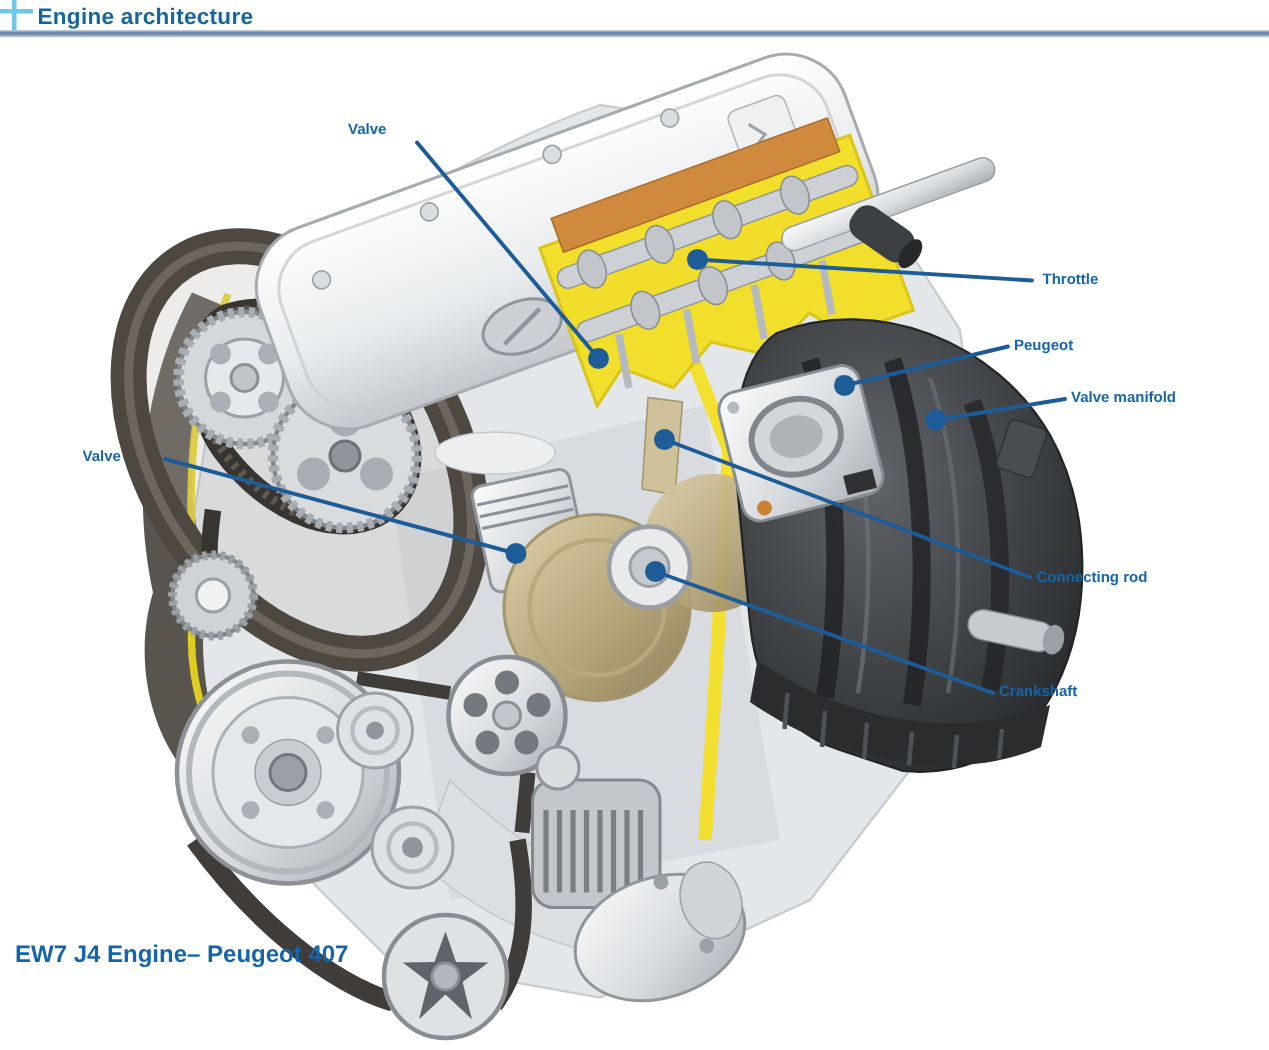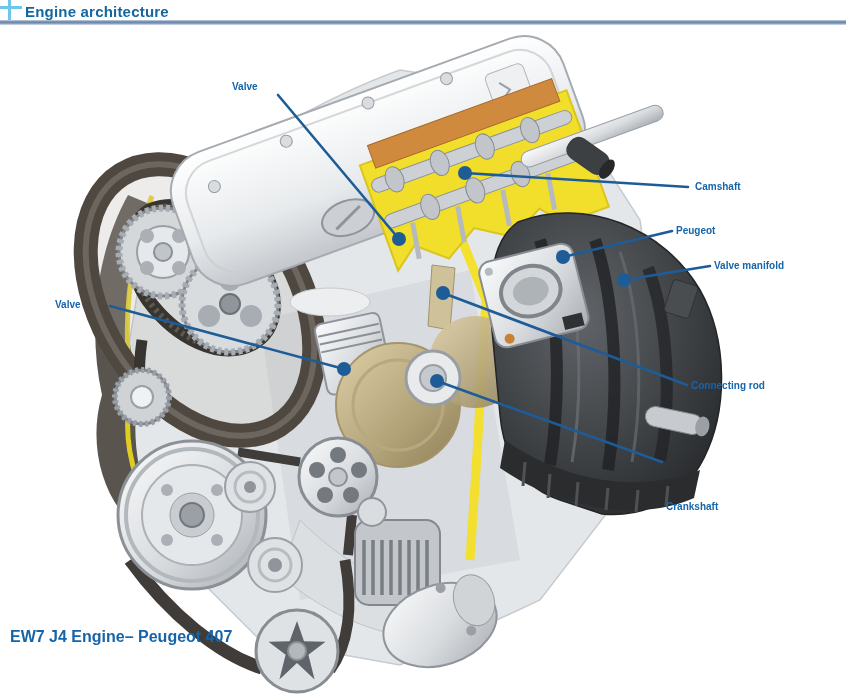--- a/index.html
+++ b/index.html
@@ -15,21 +15,21 @@
   
   .art{position:absolute;left:0;top:0;width:846px;height:700px;}
   
   .lbl{position:absolute;font-size:10px;font-weight:bold;color:#1565ab;white-space:nowrap;line-height:16px;}
   #lbl-valve{left:232px;top:79px;}
   #lbl-camshaft{left:695px;top:179px;}
   #lbl-throttle{left:676px;top:223px;}
   #lbl-intake{left:714px;top:258px;}
   #lbl-piston{left:55px;top:297px;}
   #lbl-conrod{left:691px;top:378px;}
-  #lbl-crankshaft{left:666px;top:454px;margin-top:45px;}
+  #lbl-crankshaft{left:666px;top:454px;}
   .caption{position:absolute;left:10px;top:628px;font-size:16px;font-weight:bold;color:#1565ab;white-space:nowrap;}
 </style>
 </head>
 <body>
 
 <div class="page">
 
   <div class="corner-mark">
     <div class="h"></div>
     <div class="v"></div>
@@ -277,21 +277,21 @@
       <circle cx="465" cy="173" r="7"></circle>
       <circle cx="563" cy="257" r="7"></circle>
       <circle cx="624" cy="280" r="7"></circle>
       <circle cx="344" cy="369" r="7"></circle>
       <circle cx="443" cy="293" r="7"></circle>
       <circle cx="437" cy="381" r="7"></circle>
     </g>
   </svg>
 
   <div class="lbl" id="lbl-valve">Valve</div>
-  <div class="lbl" id="lbl-camshaft">Camshaft</div>
+  <div class="lbl" id="lbl-camshaft">Throttle</div>
   <div class="lbl" id="lbl-throttle">Peugeot</div>
   <div class="lbl" id="lbl-intake">Valve manifold</div>
   <div class="lbl" id="lbl-piston">Valve</div>
   <div class="lbl" id="lbl-conrod">Connecting rod</div>
   <div class="lbl" id="lbl-crankshaft">Crankshaft</div>
 
   <div class="caption">EW7 J4 Engine– Peugeot 407</div>
 
 </div>
 

